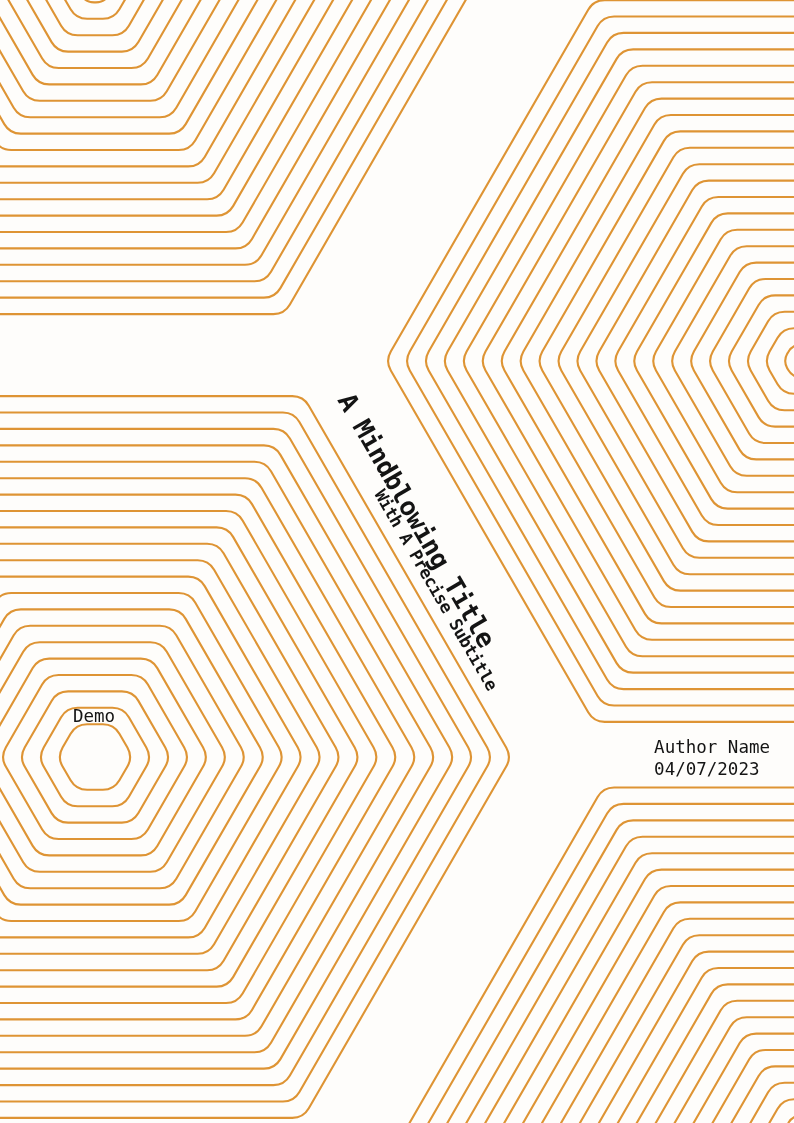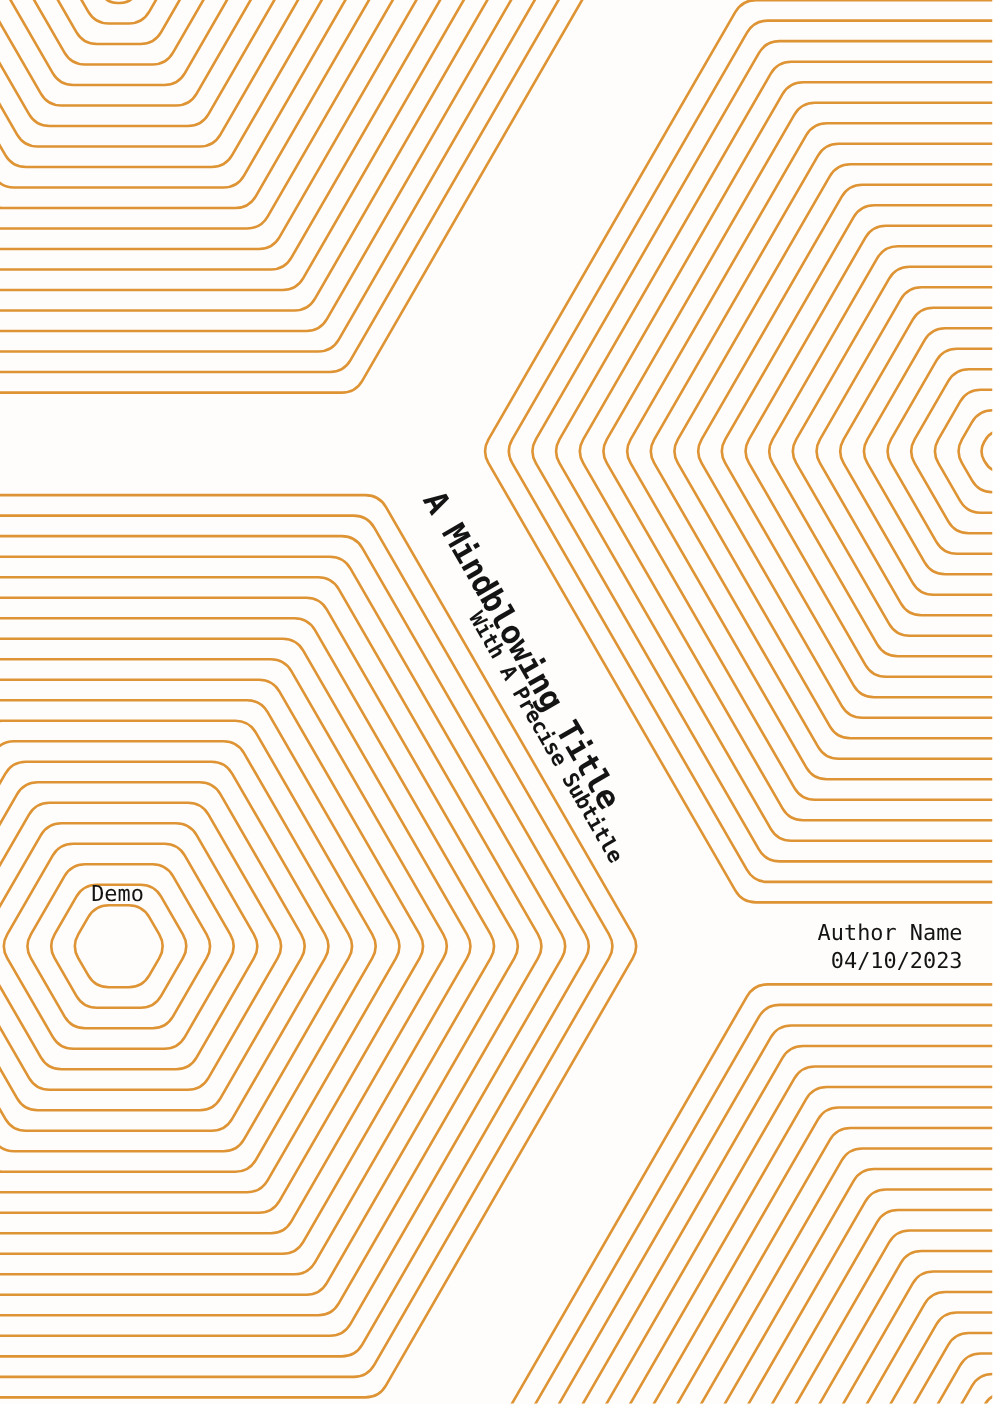--- a/index.html
+++ b/index.html
@@ -29,21 +29,21 @@
   .doc-subtitle{
     position:absolute;left:386px;top:487px;
     transform:rotate(60deg);transform-origin:0 0;
     font-family:"DejaVu Sans Mono", monospace;
     font-weight:700;font-size:17px;line-height:1;
     letter-spacing:-0.3px;
     color:var(--text);white-space:nowrap;
   }
   .author-block{
     position:absolute;right:24px;top:736px;
-    text-align:right;
+    text-align:left;
     font-family:"DejaVu Sans Mono", monospace;
     font-size:17.5px;line-height:1.28;font-weight:400;
     color:var(--text);
   }
   .demo-label{
     position:absolute;left:94px;top:716px;
     transform:translate(-50%,-50%);
     font-family:"DejaVu Sans Mono", monospace;
     font-size:17.5px;font-weight:400;
     color:var(--text);white-space:nowrap;
@@ -140,18 +140,18 @@
       <path d="M1175.3 1122.5Q1180.8 1132.0 1175.3 1141.5L996.9 1450.5Q991.4 1460.1 980.4 1460.1L623.6 1460.1Q612.6 1460.1 607.1 1450.5L428.7 1141.5Q423.2 1132.0 428.7 1122.5L607.1 813.5Q612.6 803.9 623.6 803.9L980.4 803.9Q991.4 803.9 996.9 813.5Z" fill="none" stroke="#DE9434" stroke-width="2.1" stroke-linejoin="round"></path>
       <path d="M1194.2 1122.5Q1199.7 1132.0 1194.2 1141.5L1006.4 1466.9Q1000.9 1476.5 989.9 1476.5L614.1 1476.5Q603.1 1476.5 597.6 1466.9L409.8 1141.5Q404.3 1132.0 409.8 1122.5L597.6 797.1Q603.1 787.5 614.1 787.5L989.9 787.5Q1000.9 787.5 1006.4 797.1Z" fill="none" stroke="#DE9434" stroke-width="2.1" stroke-linejoin="round"></path>
     </svg>
 
   <div class="doc-title">A Mindblowing Title</div>
 
   <div class="doc-subtitle">With A Precise Subtitle</div>
 
   <div class="author-block">
     <div>Author Name</div>
-    <div>04/10/2023</div>
+    <div>04/07/2023</div>
   </div>
 
   <div class="demo-label">Demo</div>
 
 </div>
 
 </body></html>

